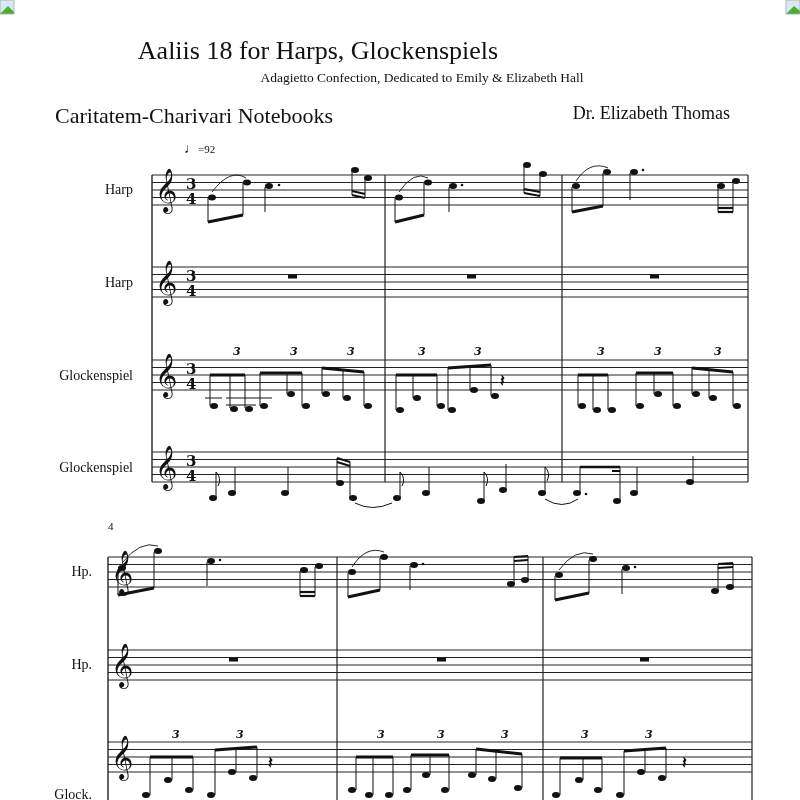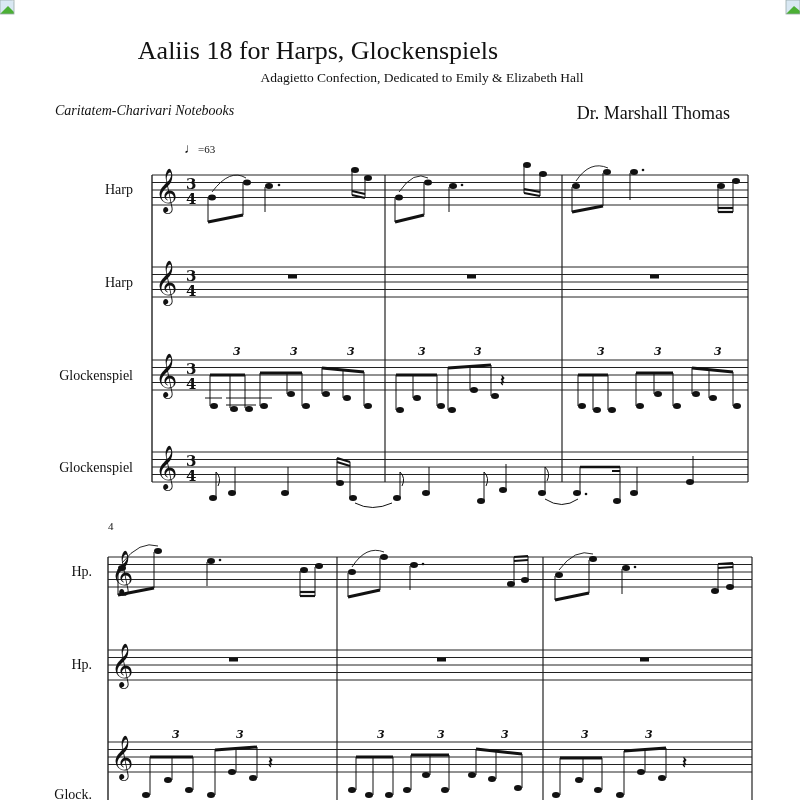--- a/index.html
+++ b/index.html
@@ -2,21 +2,21 @@
 <html><head>
 <meta charset="utf-8">
 <style>
   html, body { margin:0; padding:0; background:#ffffff; }
   body { width:800px; height:800px; position:relative; overflow:hidden; font-family:"Liberation Serif", serif; color:#111; }
   .corner { position:absolute; top:0; width:22px; height:22px; }
   .corner.left { left:0; }
   .corner.right { right:0; }
   .title { position:absolute; left:0; width:636px; top:36px; text-align:center; font-size:26px; }
   .subtitle { position:absolute; left:0; width:800px; top:70px; text-align:center; font-size:13.5px;padding-left:22px; }
-  .publisher { position:absolute; left:55px; top:103px; font-size:14px;font-style:italic; }
+  .publisher { position:absolute; left:55px; top:103px; font-size:22px; }
   .composer { position:absolute; right:70px; top:103px; font-size:18px; }
   .instr { position:absolute; font-size:14px; }
   .measure-num { position:absolute; font-size:11px; }
   .tempo { position:absolute; left:184px; top:141px; font-size:11px; }
   svg.score { position:absolute; left:0; top:0; }
 </style>
 </head>
 <body>
 
 <svg class="corner left" viewBox="0 0 22 22">
@@ -27,24 +27,24 @@
 </svg>
 <svg class="corner right" viewBox="0 0 22 22">
   <rect x="8" y="0" width="14" height="14" fill="#d9e8f3"></rect>
   <path d="M8 14 L16 6 L22 11 L22 14 Z" fill="#4caf35"></path>
   <rect x="8" y="0" width="14" height="14" fill="none" stroke="#9aa" stroke-width="0.8"></rect>
 </svg>
 
 <div class="title">Aaliis 18 for Harps, Glockenspiels</div>
 <div class="subtitle">Adagietto Confection, Dedicated to Emily &amp; Elizabeth Hall</div>
 <div class="publisher">Caritatem-Charivari Notebooks</div>
-<div class="composer">Dr. Marshall Thomas</div>
+<div class="composer">Dr. Elizabeth Thomas</div>
 
 <div class="tempo">
-  <span style="font-size:14px;">♩</span><span>=63</span>
+  <span style="font-size:14px;">♩</span><span>=92</span>
 </div>
 
 <div class="instr" style="right:667px; top:182px;">Harp</div>
 <div class="instr" style="right:667px; top:275px;">Harp</div>
 <div class="instr" style="right:667px; top:368px;">Glockenspiel</div>
 <div class="instr" style="right:667px; top:460px;">Glockenspiel</div>
 
 <div class="measure-num" style="left:108px; top:520px;">4</div>
 <div class="instr" style="right:708px; top:564px;">Hp.</div>
 <div class="instr" style="right:708px; top:657px;">Hp.</div>

